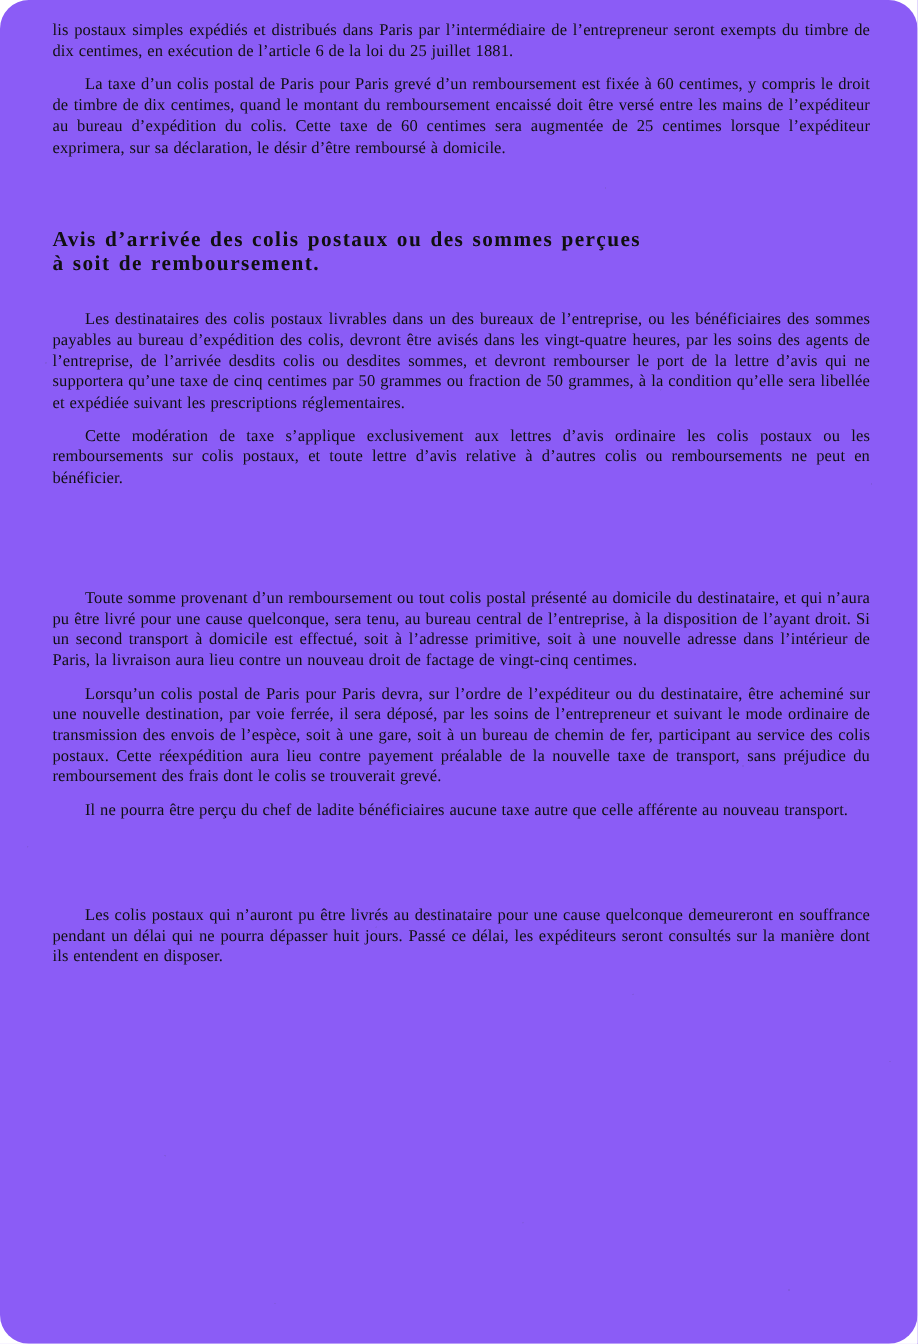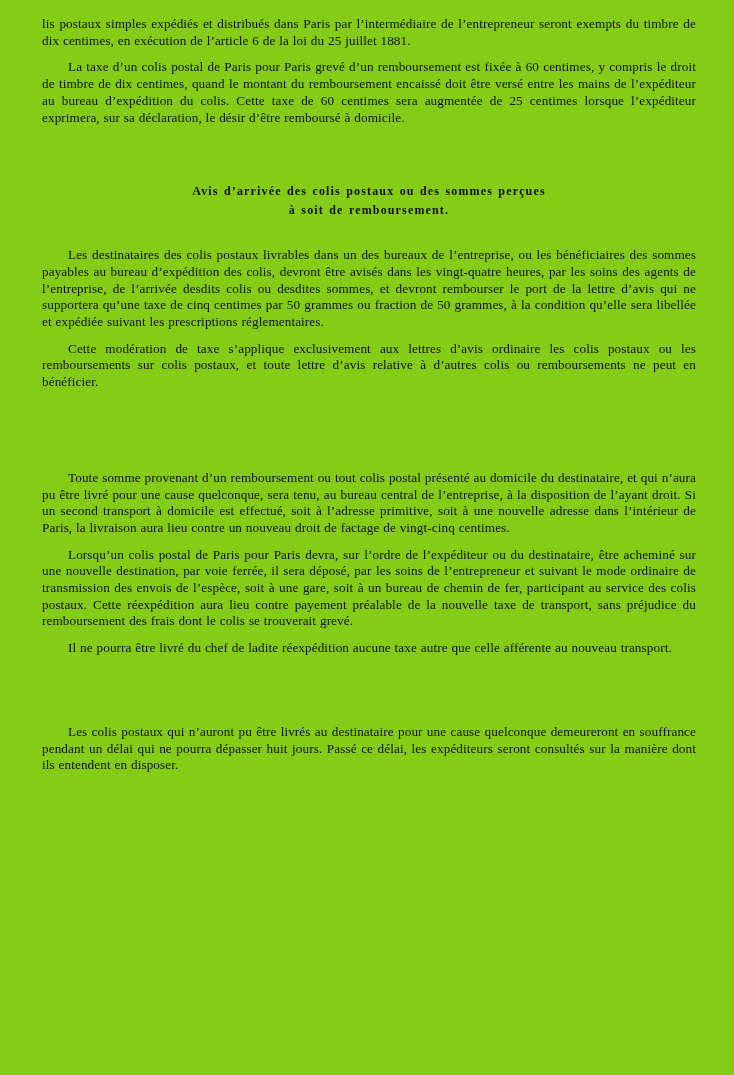--- a/index.html
+++ b/index.html
@@ -6,24 +6,25 @@
     margin: 0;
     padding: 0;
     background: #ffffff;
   }
 
   #page {
     position: relative;
     width: 734px;
     height: 1075px;
     margin: 0 auto;
-    background: #84cc16;
+    background: #8b5cf6;
     overflow: hidden;
     font-family: "Liberation Serif", "DejaVu Serif", serif;
     color: #101010;
+    border-radius: 23px;
   }
 
   
   #speckle {
     position: absolute;
     inset: 0;
     pointer-events: none;
     opacity: 0.5;
     background-image:
       radial-gradient(circle at 9% 4%, rgba(60,60,60,.30) 0 .7px, transparent .8px),
@@ -66,23 +67,23 @@
     hyphens: manual;
   }
 
   
   p.para.cont {
     text-indent: 0;
   }
 
   h2.heading {
     margin: 0;
-    text-align: center;
+    text-align: left;
     font-weight: 600;
-    font-size: 12px;
+    font-size: 17px;
     line-height: 19px;
     letter-spacing: 1.15px;
     word-spacing: 1.2px;
   }
 
   .gap-sm  { height: 10px; }
   .gap-md  { height: 21px; }
   .gap-lg  { height: 27px; }
   .gap-xl  { height: 46px; }
   .gap-xxl { height: 58px; }
@@ -126,21 +127,21 @@
     <div class="gap-md"></div>
 
     <p class="para">Toute somme provenant d’un remboursement ou tout colis postal présenté au domicile du destinataire, et qui n’aura pu être livré pour une cause quelconque, sera tenu, au bureau central de l’entreprise, à la disposition de l’ayant droit. Si un second transport à domicile est effectué, soit à l’adresse primitive, soit à une nouvelle adresse dans l’intérieur de Paris, la livraison aura lieu contre un nouveau droit de factage de vingt-cinq centimes.</p>
 
     <div class="gap-sm"></div>
 
     <p class="para">Lorsqu’un colis postal de Paris pour Paris devra, sur l’ordre de l’expéditeur ou du destinataire, être acheminé sur une nouvelle destination, par voie ferrée, il sera déposé, par les soins de l’entrepreneur et suivant le mode ordinaire de transmission des envois de l’espèce, soit à une gare, soit à un bureau de chemin de fer, participant au service des colis postaux. Cette réexpédition aura lieu contre payement préalable de la nouvelle taxe de transport, sans préjudice du remboursement des frais dont le colis se trouverait grevé.</p>
 
     <div class="gap-sm"></div>
 
-    <p class="para">Il ne pourra être livré du chef de ladite réexpédition aucune taxe autre que celle afférente au nouveau transport.</p>
+    <p class="para">Il ne pourra être perçu du chef de ladite bénéficiaires aucune taxe autre que celle afférente au nouveau transport.</p>
 
     <div class="gap-xl"></div>
 
 
     <div class="gap-md"></div>
 
     <p class="para">Les colis postaux qui n’auront pu être livrés au destinataire pour une cause quelconque demeureront en souffrance pendant un délai qui ne pourra dépasser huit jours. Passé ce délai, les expéditeurs seront consultés sur la manière dont ils entendent en disposer.</p>
 
     <div class="gap-sm"></div>
 

